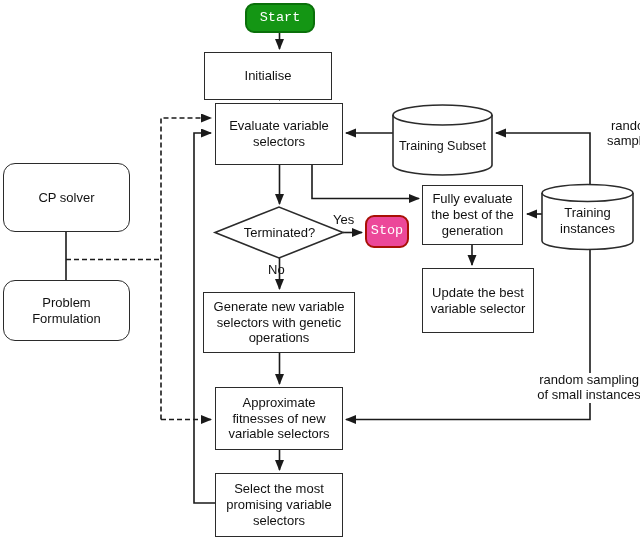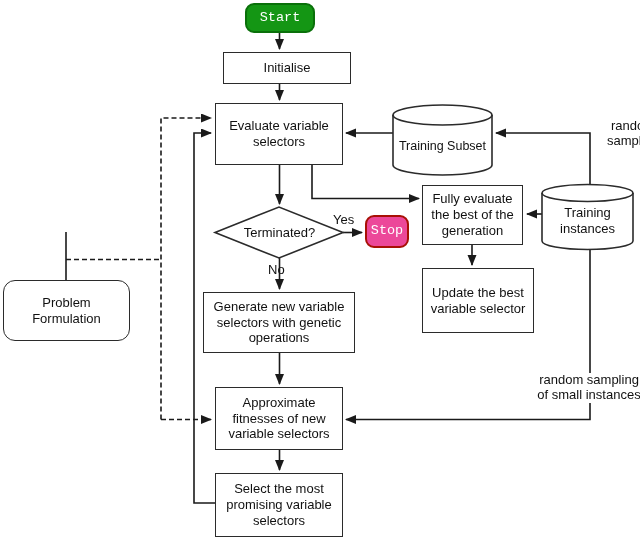--- a/index.html
+++ b/index.html
@@ -74,21 +74,21 @@
     </g>
 
     <g stroke="#2b2b2b" stroke-width="1.6" fill="#ffffff">
       <path d="M542,193 A45.5,8.5 0 0 1 633,193 L633,241 A45.5,8.5 0 0 1 542,241 Z"></path>
       <path d="M542,193 A45.5,8.5 0 0 0 633,193" fill="none"></path>
     </g>
   </svg>
 
   <div class="node rounded terminal" style="left: 245px; top: 3px; width: 70px; height: 30px; background-color: rgb(20, 150, 20); border-color: rgb(10, 112, 10);">Start</div>
 
-  <div class="node" style="left:223px; top:52px; width:128px; height:32px;">Initialise</div>
+  <div class="node" style="left:204px; top:52px; width:128px; height:48px;">Initialise</div>
 
   <div class="node" style="left:215px; top:103px; width:128px; height:62px;">Evaluate variable
 selectors</div>
 
   <div class="ghost" style="left:221px; top:207px; width:117px; height:51px;">Terminated?</div>
 
   <div class="node rounded terminal" style="left: 365px; top: 215px; width: 44px; height: 33px; background-color: #ec4899; border-color: rgb(168, 16, 5);">Stop</div>
 
   <div class="node" style="left:422px; top:185px; width:101px; height:60px;">Fully evaluate
 the best of the
@@ -102,20 +102,21 @@
 operations</div>
 
   <div class="node" style="left:215px; top:387px; width:128px; height:63px;">Approximate
 fitnesses of new
 variable selectors</div>
 
   <div class="node" style="left:215px; top:473px; width:128px; height:64px;">Select the most
 promising variable
 selectors</div>
 
+  <div class="node rounded-lg" style="left:3px; top:163px; width:127px; height:69px;">CP solver</div>
 
   <div class="node rounded-lg" style="left:3px; top:280px; width:127px; height:61px;">Problem Formulation</div>
 
   <div class="ghost" style="left:394px; top:137px; width:97px; height:20px; font-size:12.5px;">Training Subset</div>
 
   <div class="ghost" style="left:542px; top:204px; width:91px; height:34px;">Training
 instances</div>
 
   <span class="edge-word" style="left:333px; top:212px;">Yes</span>
 

